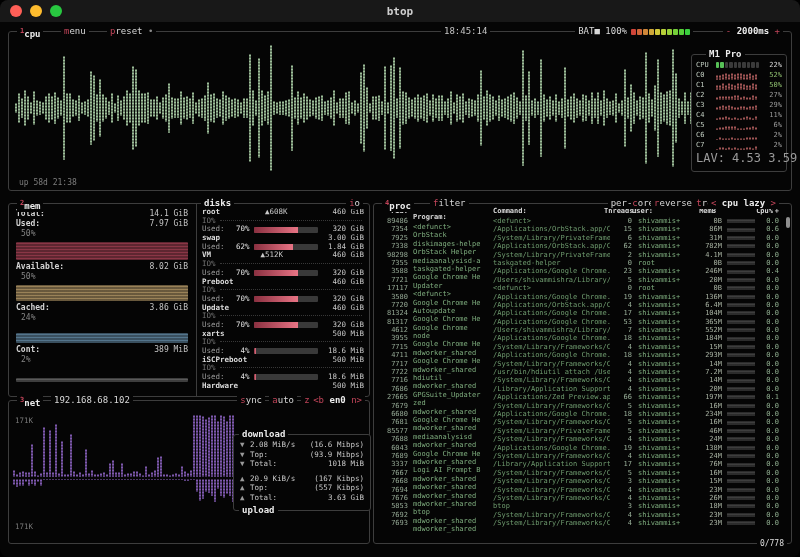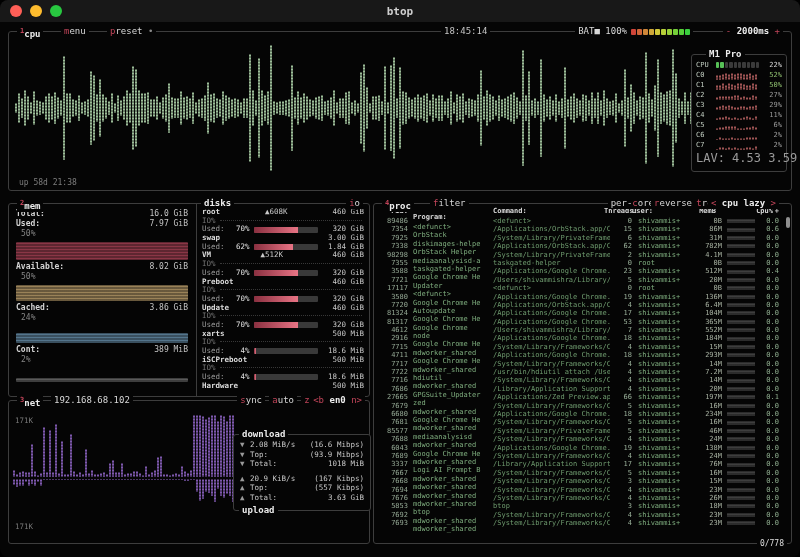--- a/index.html
+++ b/index.html
@@ -583,21 +583,21 @@
 
     <div class="box" style="left:8px;top:181px;width:362px;height:194px;">
       <span class="blabel hl-title"><sup class="bnum">2</sup><b>mem</b></span>
       <span class="blabel" style="left:192px;"><b>disks</b></span>
       <span class="blabel" style="right:6px;"><span class="red">i</span><span>o</span></span>
       <div class="vdiv"></div>
 
       <div class="memwrap">
         <div class="mrow">
             <span class="mlabel">Total:</span>
-            <span class="mval">16.0 GiB</span>
+            <span class="mval">14.1 GiB</span>
           </div>
         <div class="mrow">
             <span class="mlabel">Used:</span>
             <span class="mval">7.97 GiB</span>
           </div>
         <div class="mpct">50%</div>
         <div class="band dots" style="color: rgb(138, 54, 70); height: 18px;"></div>
         <div class="mrow">
             <span class="mlabel">Available:</span>
             <span class="mval">8.02 GiB</span>
@@ -1134,21 +1134,21 @@
             <span class="c-dots dots"></span>
             <span class="c-cpu">0.0</span>
           </div>
 
           <div class="prow">
             <span class="c-pid">3588</span>
             <span class="c-prog">Google Chrome He</span>
             <span class="c-cmd">/Applications/Google Chrome.app/Cont</span>
             <span class="c-thr">23</span>
             <span class="c-user">shivammis+</span>
-            <span class="c-mem">512M</span>
+            <span class="c-mem">246M</span>
             <span class="c-dots dots"></span>
             <span class="c-cpu">0.4</span>
           </div>
 
           <div class="prow">
             <span class="c-pid">7721</span>
             <span class="c-prog">Updater</span>
             <span class="c-cmd">/Users/shivammishra/Library/Caches/d</span>
             <span class="c-thr">5</span>
             <span class="c-user">shivammis+</span>
@@ -1217,21 +1217,21 @@
             <span class="c-prog">node</span>
             <span class="c-cmd">/Users/shivammishra/Library/Caches/f</span>
             <span class="c-thr">7</span>
             <span class="c-user">shivammis+</span>
             <span class="c-mem">552M</span>
             <span class="c-dots dots"></span>
             <span class="c-cpu">0.0</span>
           </div>
 
           <div class="prow">
-            <span class="c-pid">2916</span>
+            <span class="c-pid">3955</span>
             <span class="c-prog">Google Chrome He</span>
             <span class="c-cmd">/Applications/Google Chrome.app/Cont</span>
             <span class="c-thr">18</span>
             <span class="c-user">shivammis+</span>
             <span class="c-mem">184M</span>
             <span class="c-dots dots"></span>
             <span class="c-cpu">0.0</span>
           </div>
 
           <div class="prow">

